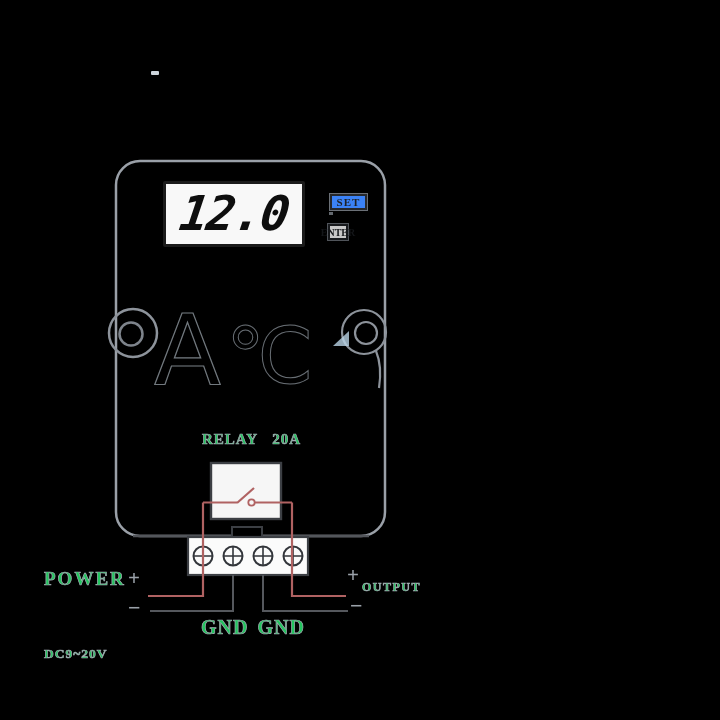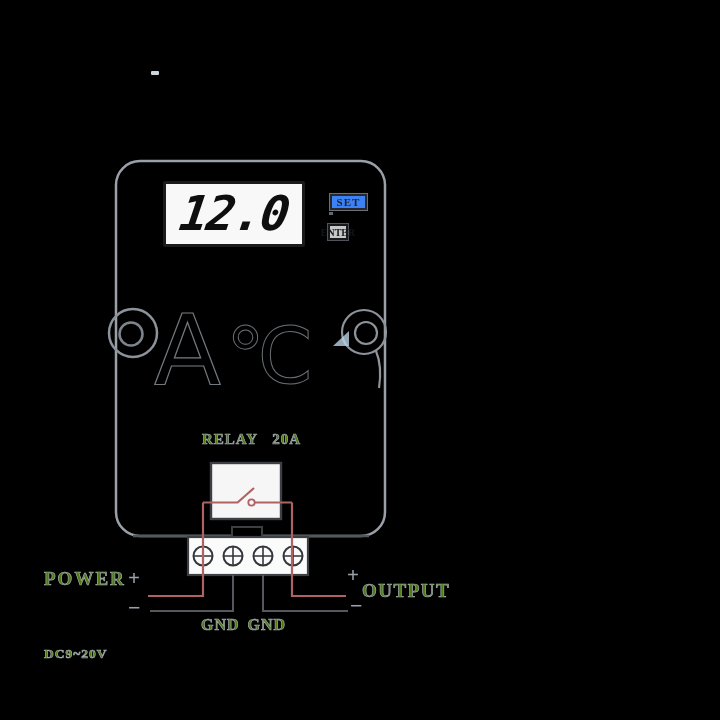--- a/index.html
+++ b/index.html
@@ -20,29 +20,29 @@
        font-weight:bold;box-sizing:border-box;}
   .btn-set{left:330px;top:194px;width:37px;height:16px;background:#3b82f6;
        border:2px solid #26282c;box-shadow:0 0 0 1px #6b7077;
        font-size:11px;color:#1e2126;letter-spacing:1px;}
   .btn-enter{left:328px;top:224px;width:20px;height:16px;background:#c7c7c7;
        border:2px solid #17191c;box-shadow:0 0 0 1px #50545a;
        font-size:10px;color:#141619;letter-spacing:0px;}
   .btn-artifact{position:absolute;left:329px;top:212px;width:4px;height:3px;background:#63686e;}
 
   
-  .engraved{position:absolute;color:#4d7c0f;-webkit-text-stroke:0.7px #a3aab2;
+  .engraved{position:absolute;color:#22c55e;-webkit-text-stroke:0.7px #a3aab2;
        text-shadow:0 1px 1px rgba(0,0,0,.6);font-weight:bold;white-space:nowrap;}
   .sign{position:absolute;color:#9aa1a9;font-weight:bold;white-space:nowrap;}
 
   .lbl-relay{left:202px;top:431px;font-size:15px;display:flex;gap:14px;letter-spacing:1px;}
   .lbl-power{left:44px;top:568px;font-size:19px;letter-spacing:2px;}
   .lbl-voltage{left:44px;top:601px;font-size:13.5px;letter-spacing:1px;margin-top:45px;}
-  .lbl-gnd{left:201px;top:616px;font-size:16px;letter-spacing:1px;word-spacing:3px;}
-  .lbl-output{left:362px;top:580px;font-size:19px;letter-spacing:1.5px;}
+  .lbl-gnd{left:201px;top:616px;font-size:20px;letter-spacing:1px;word-spacing:3px;}
+  .lbl-output{left:362px;top:580px;font-size:12px;letter-spacing:1.5px;}
   .sign-power-plus{left:128px;top:566px;font-size:21px;}
   .sign-power-minus{left:128px;top:595px;font-size:22px;}
   .sign-output-plus{left:347px;top:563px;font-size:21px;}
   .sign-output-minus{left:350px;top:593px;font-size:22px;}
 
   
   .wm{position:absolute;color:transparent;-webkit-text-stroke:1.2px rgba(208,220,232,.55);
       font-family:"DejaVu Sans",sans-serif;line-height:1;}
   .wm-a{left:154px;top:301px;font-size:98px;}
   .wm-c{left:226px;top:317px;font-size:78px;-webkit-text-stroke:1px rgba(208,220,232,.5);}

